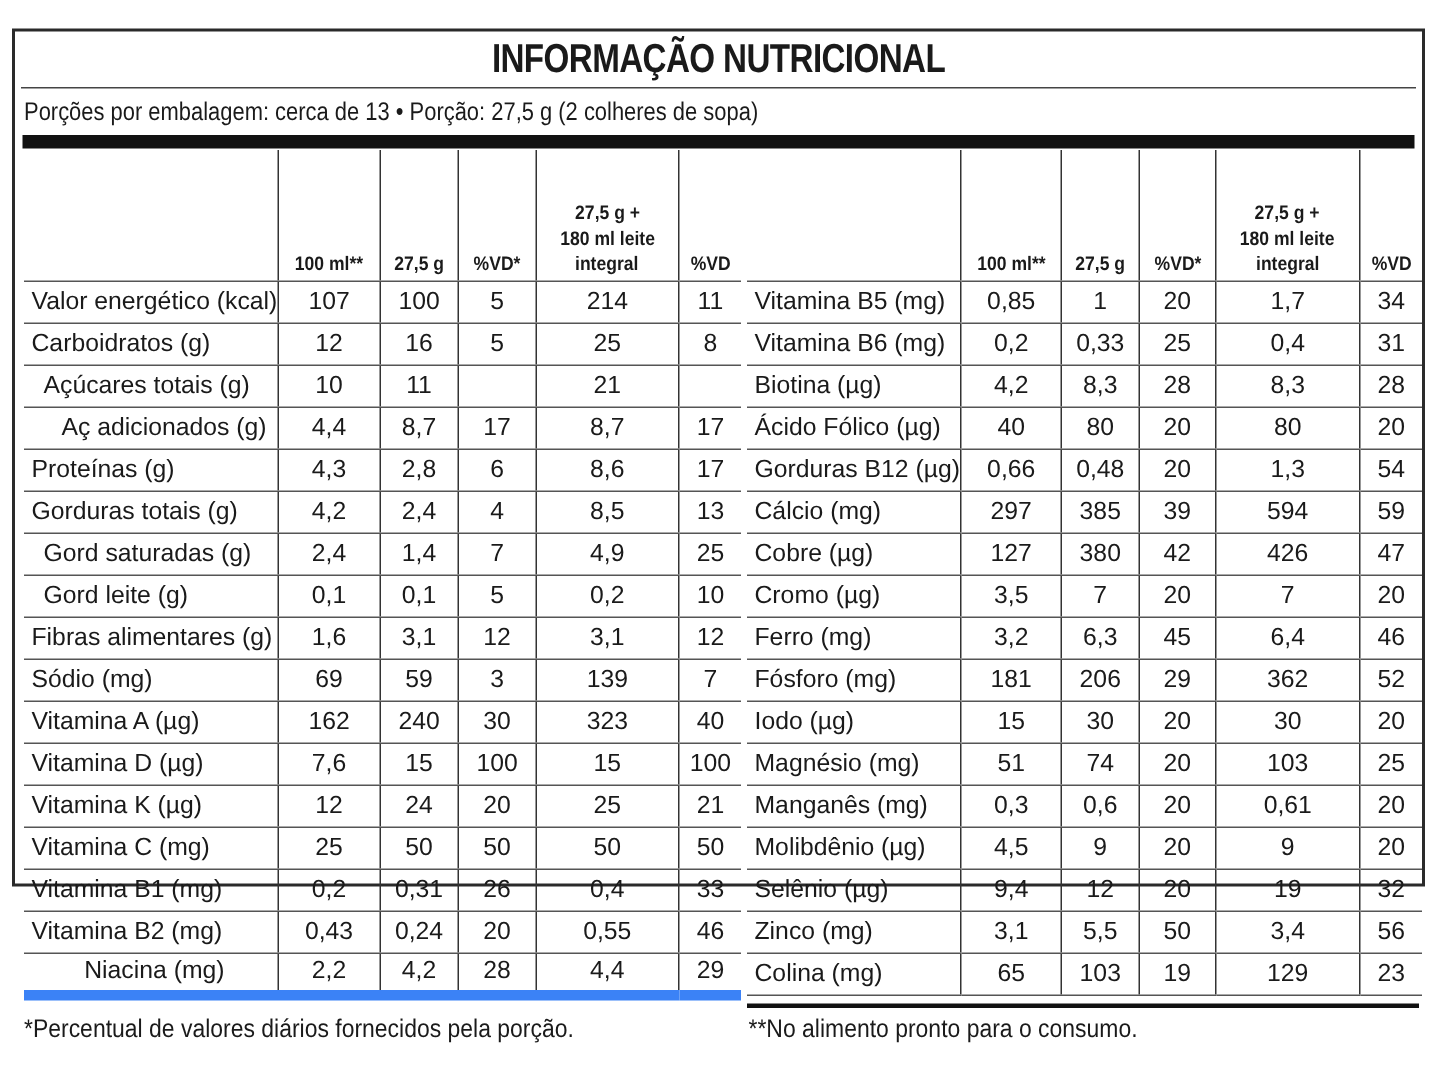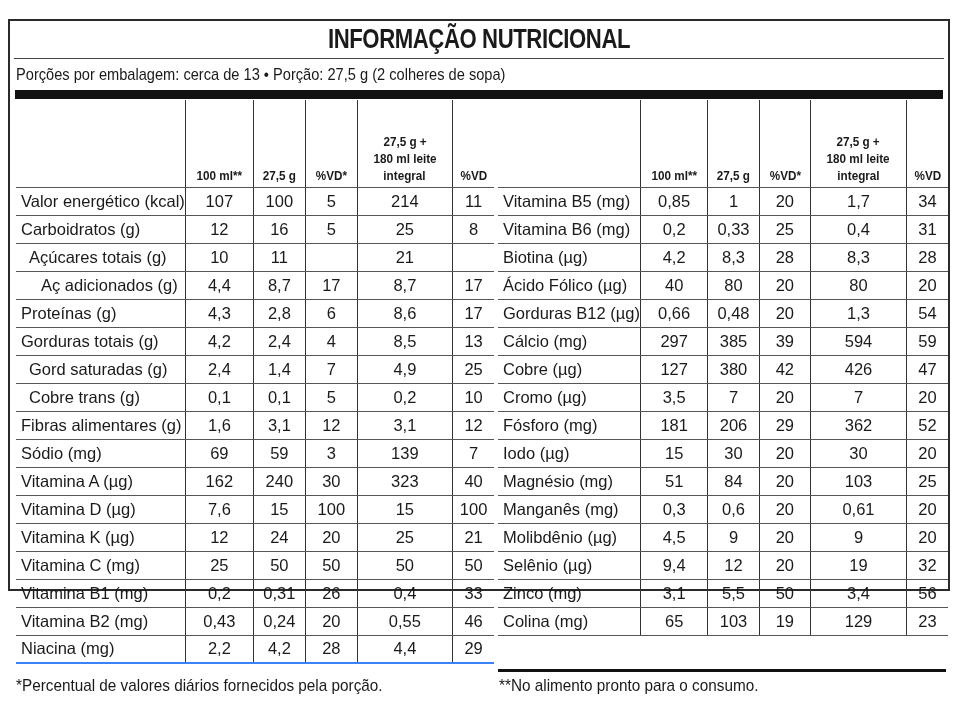--- a/index.html
+++ b/index.html
@@ -17,21 +17,21 @@
 
   table.nt { position:absolute; border-collapse:collapse; table-layout:fixed; }
   table.nt td, table.nt th { padding:0; height:28px; box-sizing:border-box;
         font-size:16.5px; border-bottom:1px solid #555; white-space:nowrap; overflow:hidden; }
   table.nt th { font-weight:bold; font-size:13px; line-height:17px; height:87px;
         vertical-align:bottom; padding-bottom:3px; text-align:center; }
   table.nt td.num, table.nt th.num { text-align:center; border-left:1px solid #333; }
   table.nt td.lbl { text-align:left; padding-left:5px; }
   table.nt td.lbl.i1 { padding-left:13px; }
   table.nt td.lbl.i2 { padding-left:25px; }
-  table.nt tr.last td { border-bottom:2px solid #3b82f6; }
+  table.nt tr.last td { border-bottom:7px solid #3b82f6;text-align:center; }
   .cond { display:inline-block; transform:scaleX(0.9); }
   .left { left:6px; top:79px; }
   .right { left:488px; top:79px; }
   .right-bottom-rule { position:absolute; left:488px; width:448px; top:648px; height:3px; background:#111; }
   .foot { position:absolute; top:655px; font-size:17px; transform:scaleX(0.9);
           transform-origin:left; white-space:nowrap; }
   .foot.l { left:6px; } .foot.r { left:489px; }
 </style>
 </head>
 <body>
@@ -116,21 +116,21 @@
         </tr>
         <tr>
           <td class="lbl i1">Gord saturadas (g)</td>
           <td class="num">2,4</td>
           <td class="num">1,4</td>
           <td class="num">7</td>
           <td class="num">4,9</td>
           <td class="num">25</td>
         </tr>
         <tr>
-          <td class="lbl i1">Cobre trans (g)</td>
+          <td class="lbl i1">Gord leite (g)</td>
           <td class="num">0,1</td>
           <td class="num">0,1</td>
           <td class="num">5</td>
           <td class="num">0,2</td>
           <td class="num">10</td>
         </tr>
         <tr>
           <td class="lbl">Fibras alimentares (g)</td>
           <td class="num">1,6</td>
           <td class="num">3,1</td>
@@ -287,39 +287,47 @@
         </tr>
         <tr>
           <td class="lbl">Cromo (µg)</td>
           <td class="num">3,5</td>
           <td class="num">7</td>
           <td class="num">20</td>
           <td class="num">7</td>
           <td class="num">20</td>
         </tr>
         <tr>
+          <td class="lbl">Ferro (mg)</td>
+          <td class="num">3,2</td>
+          <td class="num">6,3</td>
+          <td class="num">45</td>
+          <td class="num">6,4</td>
+          <td class="num">46</td>
+        </tr>
+        <tr>
           <td class="lbl">Fósforo (mg)</td>
           <td class="num">181</td>
           <td class="num">206</td>
           <td class="num">29</td>
           <td class="num">362</td>
           <td class="num">52</td>
         </tr>
         <tr>
           <td class="lbl">Iodo (µg)</td>
           <td class="num">15</td>
           <td class="num">30</td>
           <td class="num">20</td>
           <td class="num">30</td>
           <td class="num">20</td>
         </tr>
         <tr>
           <td class="lbl">Magnésio (mg)</td>
           <td class="num">51</td>
-          <td class="num">84</td>
+          <td class="num">74</td>
           <td class="num">20</td>
           <td class="num">103</td>
           <td class="num">25</td>
         </tr>
         <tr>
           <td class="lbl">Manganês (mg)</td>
           <td class="num">0,3</td>
           <td class="num">0,6</td>
           <td class="num">20</td>
           <td class="num">0,61</td>

